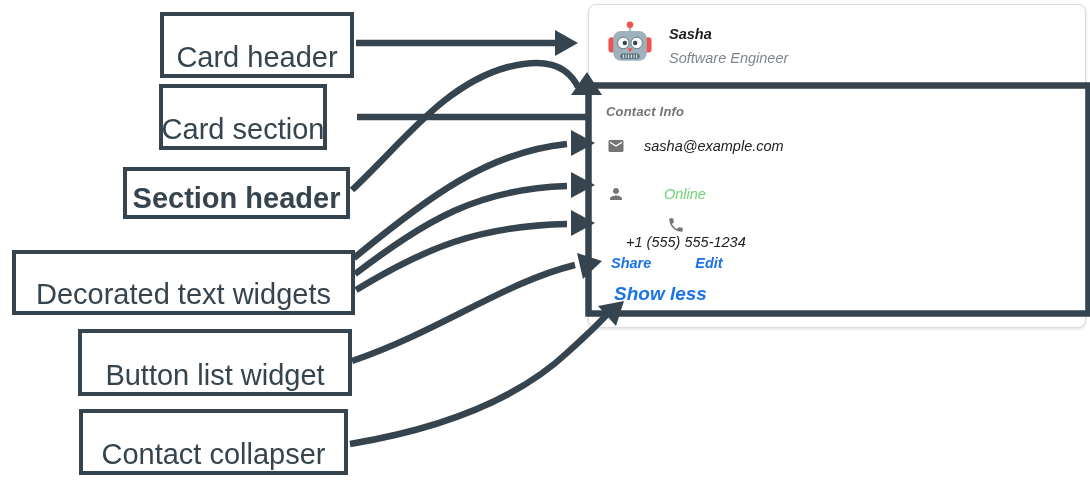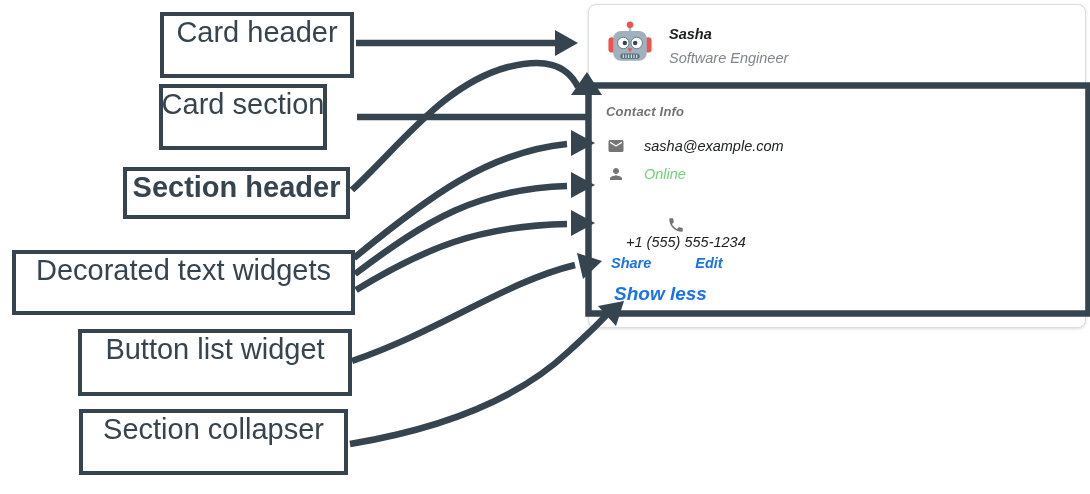--- a/index.html
+++ b/index.html
@@ -1,21 +1,21 @@
 <!DOCTYPE html>
 <html><head>
 <meta charset="utf-8">
 <style>
   html,body{margin:0;padding:0;background:#fff;}
   #stage{position:relative;width:1090px;height:494px;background:#fff;overflow:hidden;
          font-family:"Liberation Sans",sans-serif;}
 
   
   .callout{position:absolute;box-sizing:border-box;background:#fff;border:4px solid #35444e;
-           color:#35444e;display:flex;align-items:flex-start;justify-content:center;
+           color:#35444e;display:flex;align-items:flex-end;justify-content:center;
            font-size:29px;white-space:nowrap;}
   #lbl-card-header{left:160px;top:12px;width:194px;height:66px;}
   #lbl-card-section{left:159px;top:84px;width:168px;height:66px;}
   #lbl-section-header{left:123px;top:167px;width:227px;height:52px;font-weight:bold;}
   #lbl-decorated{left:12px;top:250px;width:343px;height:65px;}
   #lbl-button-list{left:78px;top:329px;width:274px;height:67px;}
   #lbl-collapser{left:79px;top:409px;width:269px;height:66px;}
 
   
   #card{position:absolute;left:588px;top:4px;width:498px;height:324px;box-sizing:border-box;
@@ -52,21 +52,21 @@
   <div class="callout" id="lbl-section-header">
     <span>Section header</span>
   </div>
   <div class="callout" id="lbl-decorated">
     <span>Decorated text widgets</span>
   </div>
   <div class="callout" id="lbl-button-list">
     <span>Button list widget</span>
   </div>
   <div class="callout" id="lbl-collapser">
-    <span>Section collapser</span>
+    <span>Contact collapser</span>
   </div>
 
   <div id="card">
     <svg id="avatar" viewBox="0 0 48 48">
       <line x1="24" y1="6" x2="24" y2="14" stroke="#b0bec5" stroke-width="2.6"></line>
       <circle cx="24" cy="6" r="3.4" fill="#ef5350"></circle>
       <rect x="1.5" y="19" width="7" height="16" rx="3.5" fill="#ef5350"></rect>
       <rect x="39.5" y="19" width="7" height="16" rx="3.5" fill="#ef5350"></rect>
       <rect x="6.5" y="12.5" width="35" height="31" rx="8" fill="#9fb1bc"></rect>
       <circle cx="17" cy="25" r="6" fill="#fff" stroke="#607d8b" stroke-width="1"></circle>
@@ -89,21 +89,21 @@
 
     <div class="section-title">Contact Info</div>
 
     <div class="info-row" id="row-email" style="top:132px;">
       <svg class="ricon" viewBox="0 0 24 24">
         <path fill="#757575" d="M20 4H4c-1.1 0-2 .9-2 2v12c0 1.1.9 2 2 2h16c1.1 0 2-.9 2-2V6c0-1.1-.9-2-2-2zm0 4l-8 5-8-5V6l8 5 8-5v2z"></path>
       </svg>
       <span class="rtext">sasha@example.com</span>
     </div>
 
-    <div class="info-row" id="row-status" style="top:160px;">
+    <div class="info-row" id="row-status" style="top:180px;gap:20px;">
       <svg class="ricon" viewBox="0 0 24 24">
         <path fill="#757575" d="M12 12c2.21 0 4-1.79 4-4s-1.79-4-4-4-4 1.79-4 4 1.79 4 4 4zm0 2c-2.67 0-8 1.34-8 4v2h16v-2c0-2.66-5.33-4-8-4z"></path>
       </svg>
       <span class="rtext">Online</span>
     </div>
 
     <div class="info-row" id="row-phone" style="top:211px;flex-direction:column;">
       <svg class="ricon" viewBox="0 0 24 24">
         <path fill="#757575" d="M6.62 10.79c1.44 2.83 3.76 5.14 6.59 6.59l2.2-2.2c.27-.27.67-.36 1.02-.24 1.12.37 2.33.57 3.57.57.55 0 1 .45 1 1V20c0 .55-.45 1-1 1-9.39 0-17-7.61-17-17 0-.55.45-1 1-1h3.5c.55 0 1 .45 1 1 0 1.25.2 2.45.57 3.57.11.35.03.74-.25 1.02l-2.2 2.2z"></path>
       </svg>

